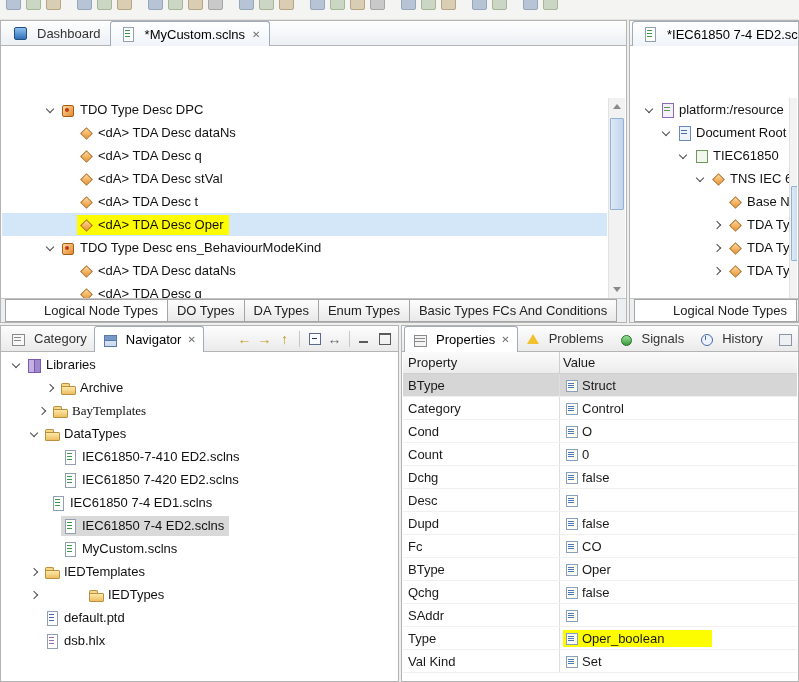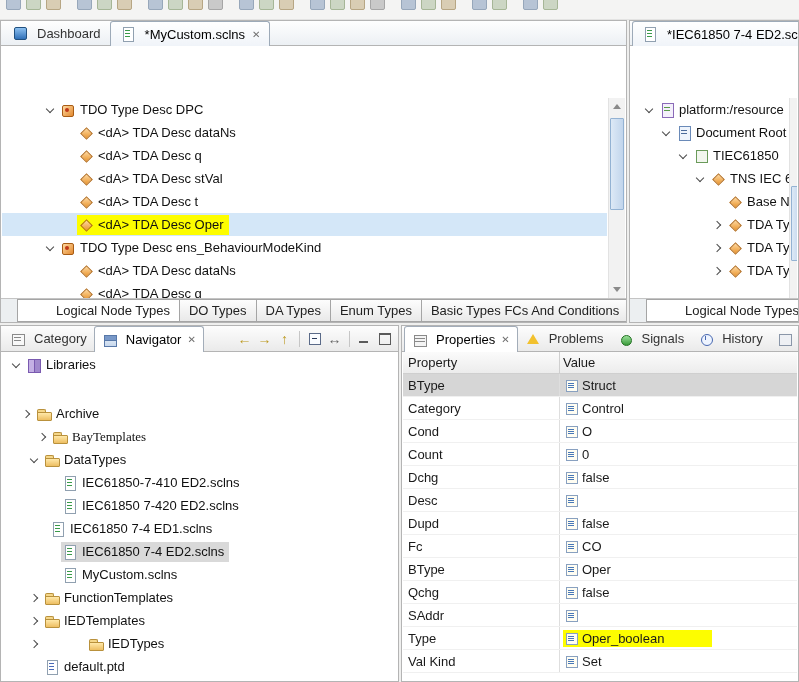--- a/index.html
+++ b/index.html
@@ -132,21 +132,21 @@
     border-left:4px solid transparent; border-right:4px solid transparent; border-top:5px solid #8a8a8a; }
   .sb-thumb { position:absolute; left:1px; width:14px; top:20px; height:92px;
     background:linear-gradient(90deg,#dde9f6,#c1d5ec); border:1px solid #93b2d3; border-radius:1px; }
   .scrollbar.thin .sb-thumb { left:1px; width:10px; top:88px; height:75px; }
 
   
   .btabs { position:absolute; left:0; right:0; bottom:0; height:24px; background:#eceff1;
     border-top:1px solid #c4c4c4; display:flex; align-items:stretch; overflow:hidden; }
   .btab { display:flex; align-items:center; padding:0 9px; white-space:nowrap;
     border:1px solid #a5a5a5; margin-left:-1px; background:linear-gradient(#fdfdfd,#e9e9e9); color:#222; }
-  .btab:first-child { margin-left:16px; background:#ffffff;padding-left:38px; }
+  .btab:first-child { margin-left:4px; background:#ffffff;padding-left:38px; }
 
   
   .view-pane { position:absolute; top:325px; height:357px; background:#fff;
     border:1px solid #b4b4b4; overflow:hidden; }
   .view-pane.nav   { left:0;   width:399px; }
   .view-pane.props { left:401px; width:398px; }
   .vtabbar { position:absolute; left:0; right:0; top:0; height:26px;
     background:linear-gradient(#fdfdfd,#eaeaea); border-bottom:1px solid #b4b4b4;
     display:flex; align-items:stretch; padding-left:2px; }
   .vtab { display:flex; align-items:center; gap:4px; padding:0 7px; white-space:nowrap; color:#333; }
@@ -418,21 +418,21 @@
       </div>
     <div class="vcontent">
       <div class="tree" id="navTree">
           <div class="trow" style="padding-left: 6px;">
             <span class="chev chev-down"></span>
             <span class="node-body">
               <span class="ico libraries-icon"></span>
               <span class="node-label">Libraries</span>
             </span>
           </div>
-          <div class="trow" style="padding-left: 16px; margin-top: 26px;">
+          <div class="trow" style="padding-left: 40px;">
             <span class="chev chev-right"></span>
             <span class="node-body">
               <span class="ico folder-icon"></span>
               <span class="node-label">Archive</span>
             </span>
           </div>
           <div class="trow" style="padding-left: 32px; font-family: Liberation Serif, serif;">
             <span class="chev chev-right"></span>
             <span class="node-body">
               <span class="ico folder-icon"></span>
@@ -472,27 +472,20 @@
             <span class="node-body sel-gray">
               <span class="ico sclns-file-icon"></span>
               <span class="node-label">IEC61850 7-4 ED2.sclns</span>
             </span>
           </div>
           <div class="trow" style="padding-left: 42px;">
             <span class="chev chev-none"></span>
             <span class="node-body">
               <span class="ico sclns-file-icon"></span>
               <span class="node-label">MyCustom.sclns</span>
-            </span>
-          </div>
-          <div class="trow" style="padding-left: 24px;">
-            <span class="chev chev-right"></span>
-            <span class="node-body">
-              <span class="ico folder-icon"></span>
-              <span class="node-label">FunctionTemplates</span>
             </span>
           </div>
           <div class="trow" style="padding-left: 24px;">
             <span class="chev chev-right"></span>
             <span class="node-body">
               <span class="ico folder-icon"></span>
               <span class="node-label">IEDTemplates</span>
             </span>
           </div>
           <div class="trow" style="padding-left: 24px; gap: 44px;">

